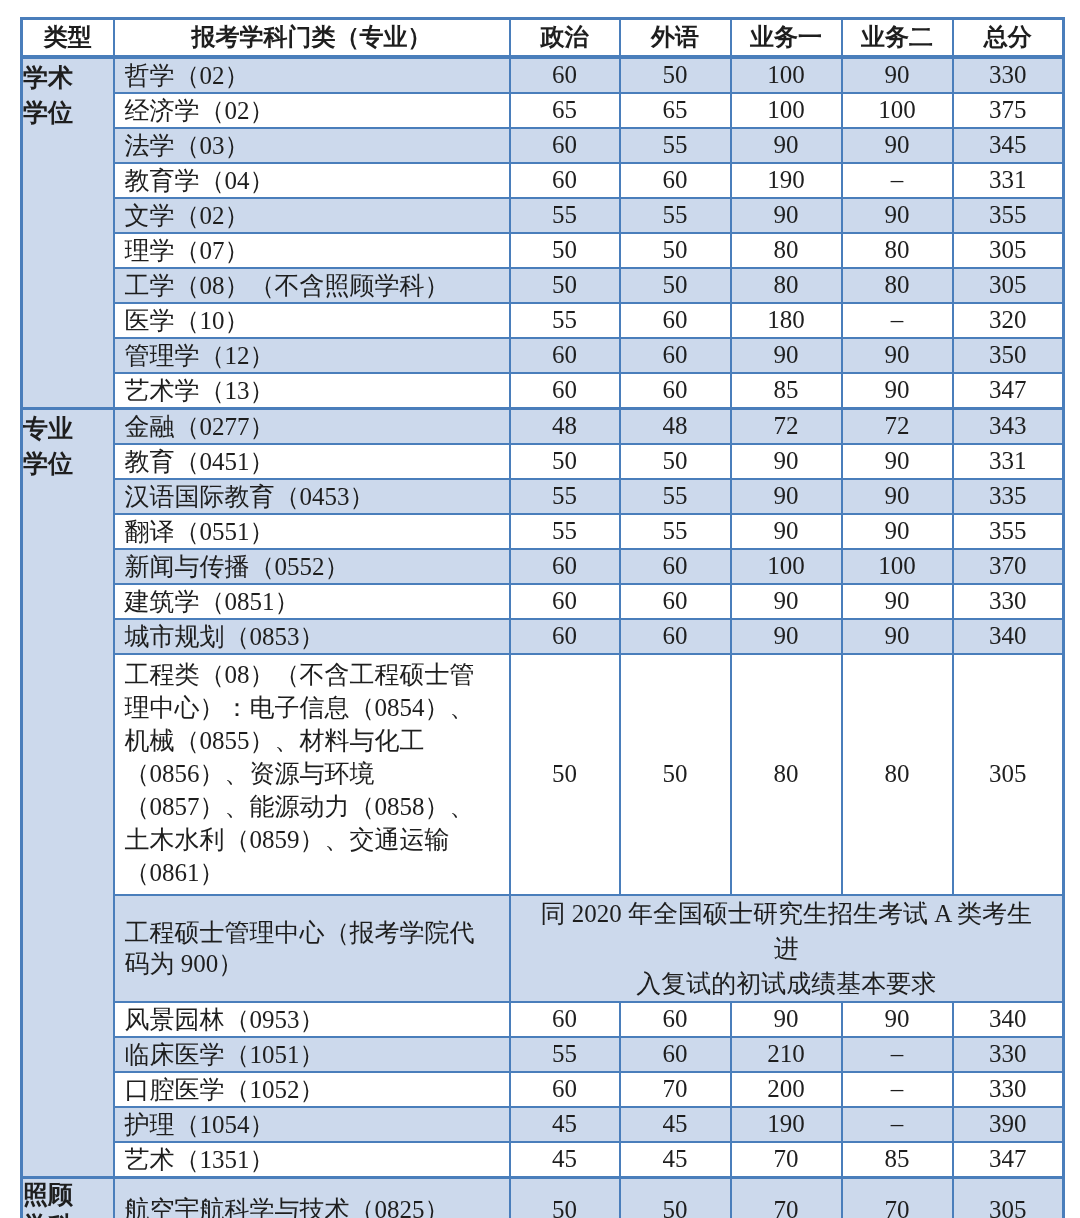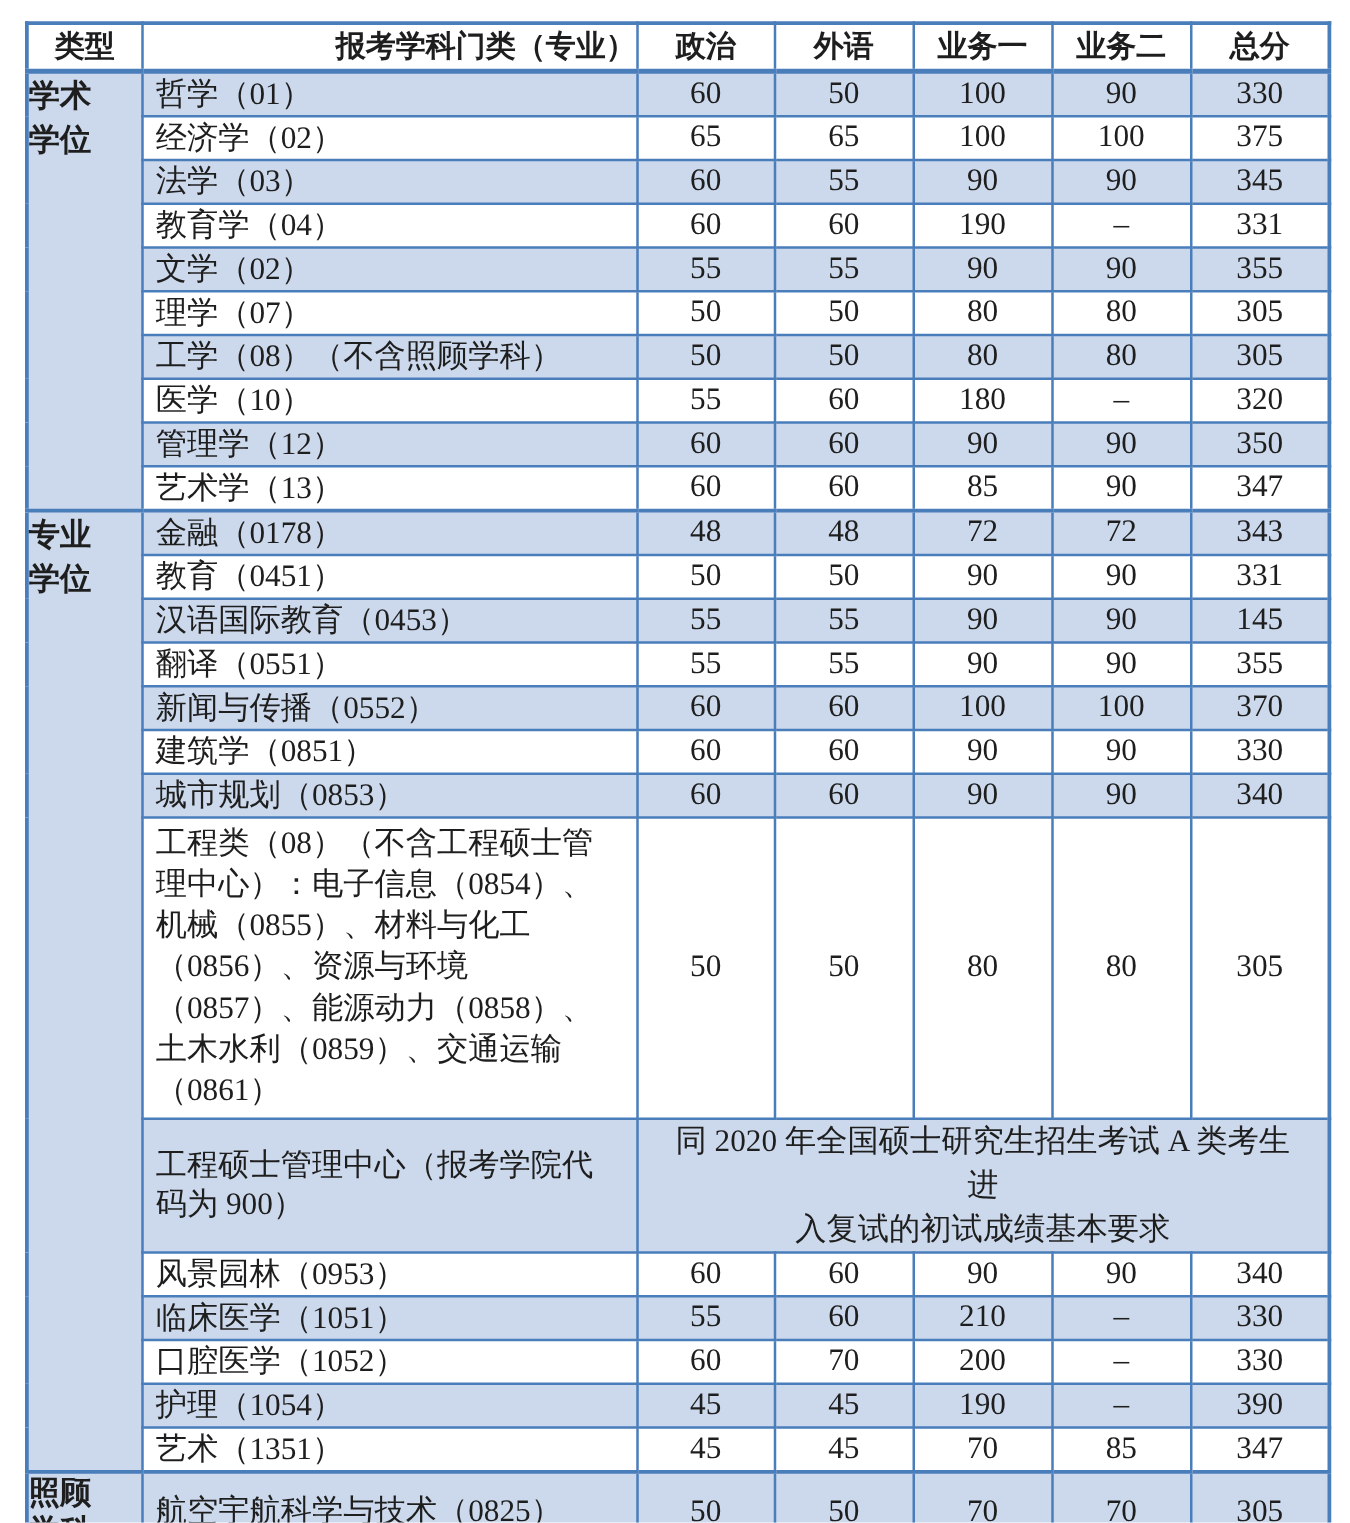--- a/index.html
+++ b/index.html
@@ -34,21 +34,21 @@
   .score-table thead th {
     background: #ffffff;
     font-weight: bold;
     font-size: 24px;
     height: 38px;
     text-align: center;
     padding: 0;
     border-bottom: 4px solid #4a7ebb;
   }
   .score-table thead th.col-subject {
-    text-align: right;
+    text-align: center;
   }
   
   .score-table tbody td {
     font-size: 25px;
   }
   tr.shade-blue td { background: #ccd9ec; }
   tr.shade-white td { background: #ffffff; }
   td.group-cell {
     background: #ccd9ec !important;
     font-weight: bold;
@@ -116,21 +116,21 @@
         <th>业务二</th>
         <th>总分</th>
       </tr>
     </thead>
     <tbody>
         <tr class="shade-blue group-start">
           <td class="group-cell" rowspan="10">
             <div>学术</div>
             <div>学位</div>
           </td>
-          <td class="subject-cell">哲学（01）</td>
+          <td class="subject-cell">哲学（02）</td>
           <td class="score-cell">60</td>
           <td class="score-cell">50</td>
           <td class="score-cell">100</td>
           <td class="score-cell">90</td>
           <td class="score-cell">330</td>
         </tr>
         <tr class="shade-white">
           <td class="subject-cell">经济学（02）</td>
           <td class="score-cell">65</td>
           <td class="score-cell">65</td>
@@ -200,42 +200,42 @@
           <td class="score-cell">60</td>
           <td class="score-cell">85</td>
           <td class="score-cell">90</td>
           <td class="score-cell">347</td>
         </tr>
         <tr class="shade-blue group-start">
           <td class="group-cell" rowspan="14">
             <div>专业</div>
             <div>学位</div>
           </td>
-          <td class="subject-cell">金融（0178）</td>
+          <td class="subject-cell">金融（0277）</td>
           <td class="score-cell">48</td>
           <td class="score-cell">48</td>
           <td class="score-cell">72</td>
           <td class="score-cell">72</td>
           <td class="score-cell">343</td>
         </tr>
         <tr class="shade-white">
           <td class="subject-cell">教育（0451）</td>
           <td class="score-cell">50</td>
           <td class="score-cell">50</td>
           <td class="score-cell">90</td>
           <td class="score-cell">90</td>
           <td class="score-cell">331</td>
         </tr>
         <tr class="shade-blue">
           <td class="subject-cell">汉语国际教育（0453）</td>
           <td class="score-cell">55</td>
           <td class="score-cell">55</td>
           <td class="score-cell">90</td>
           <td class="score-cell">90</td>
-          <td class="score-cell">145</td>
+          <td class="score-cell">335</td>
         </tr>
         <tr class="shade-white">
           <td class="subject-cell">翻译（0551）</td>
           <td class="score-cell">55</td>
           <td class="score-cell">55</td>
           <td class="score-cell">90</td>
           <td class="score-cell">90</td>
           <td class="score-cell">355</td>
         </tr>
         <tr class="shade-blue">

